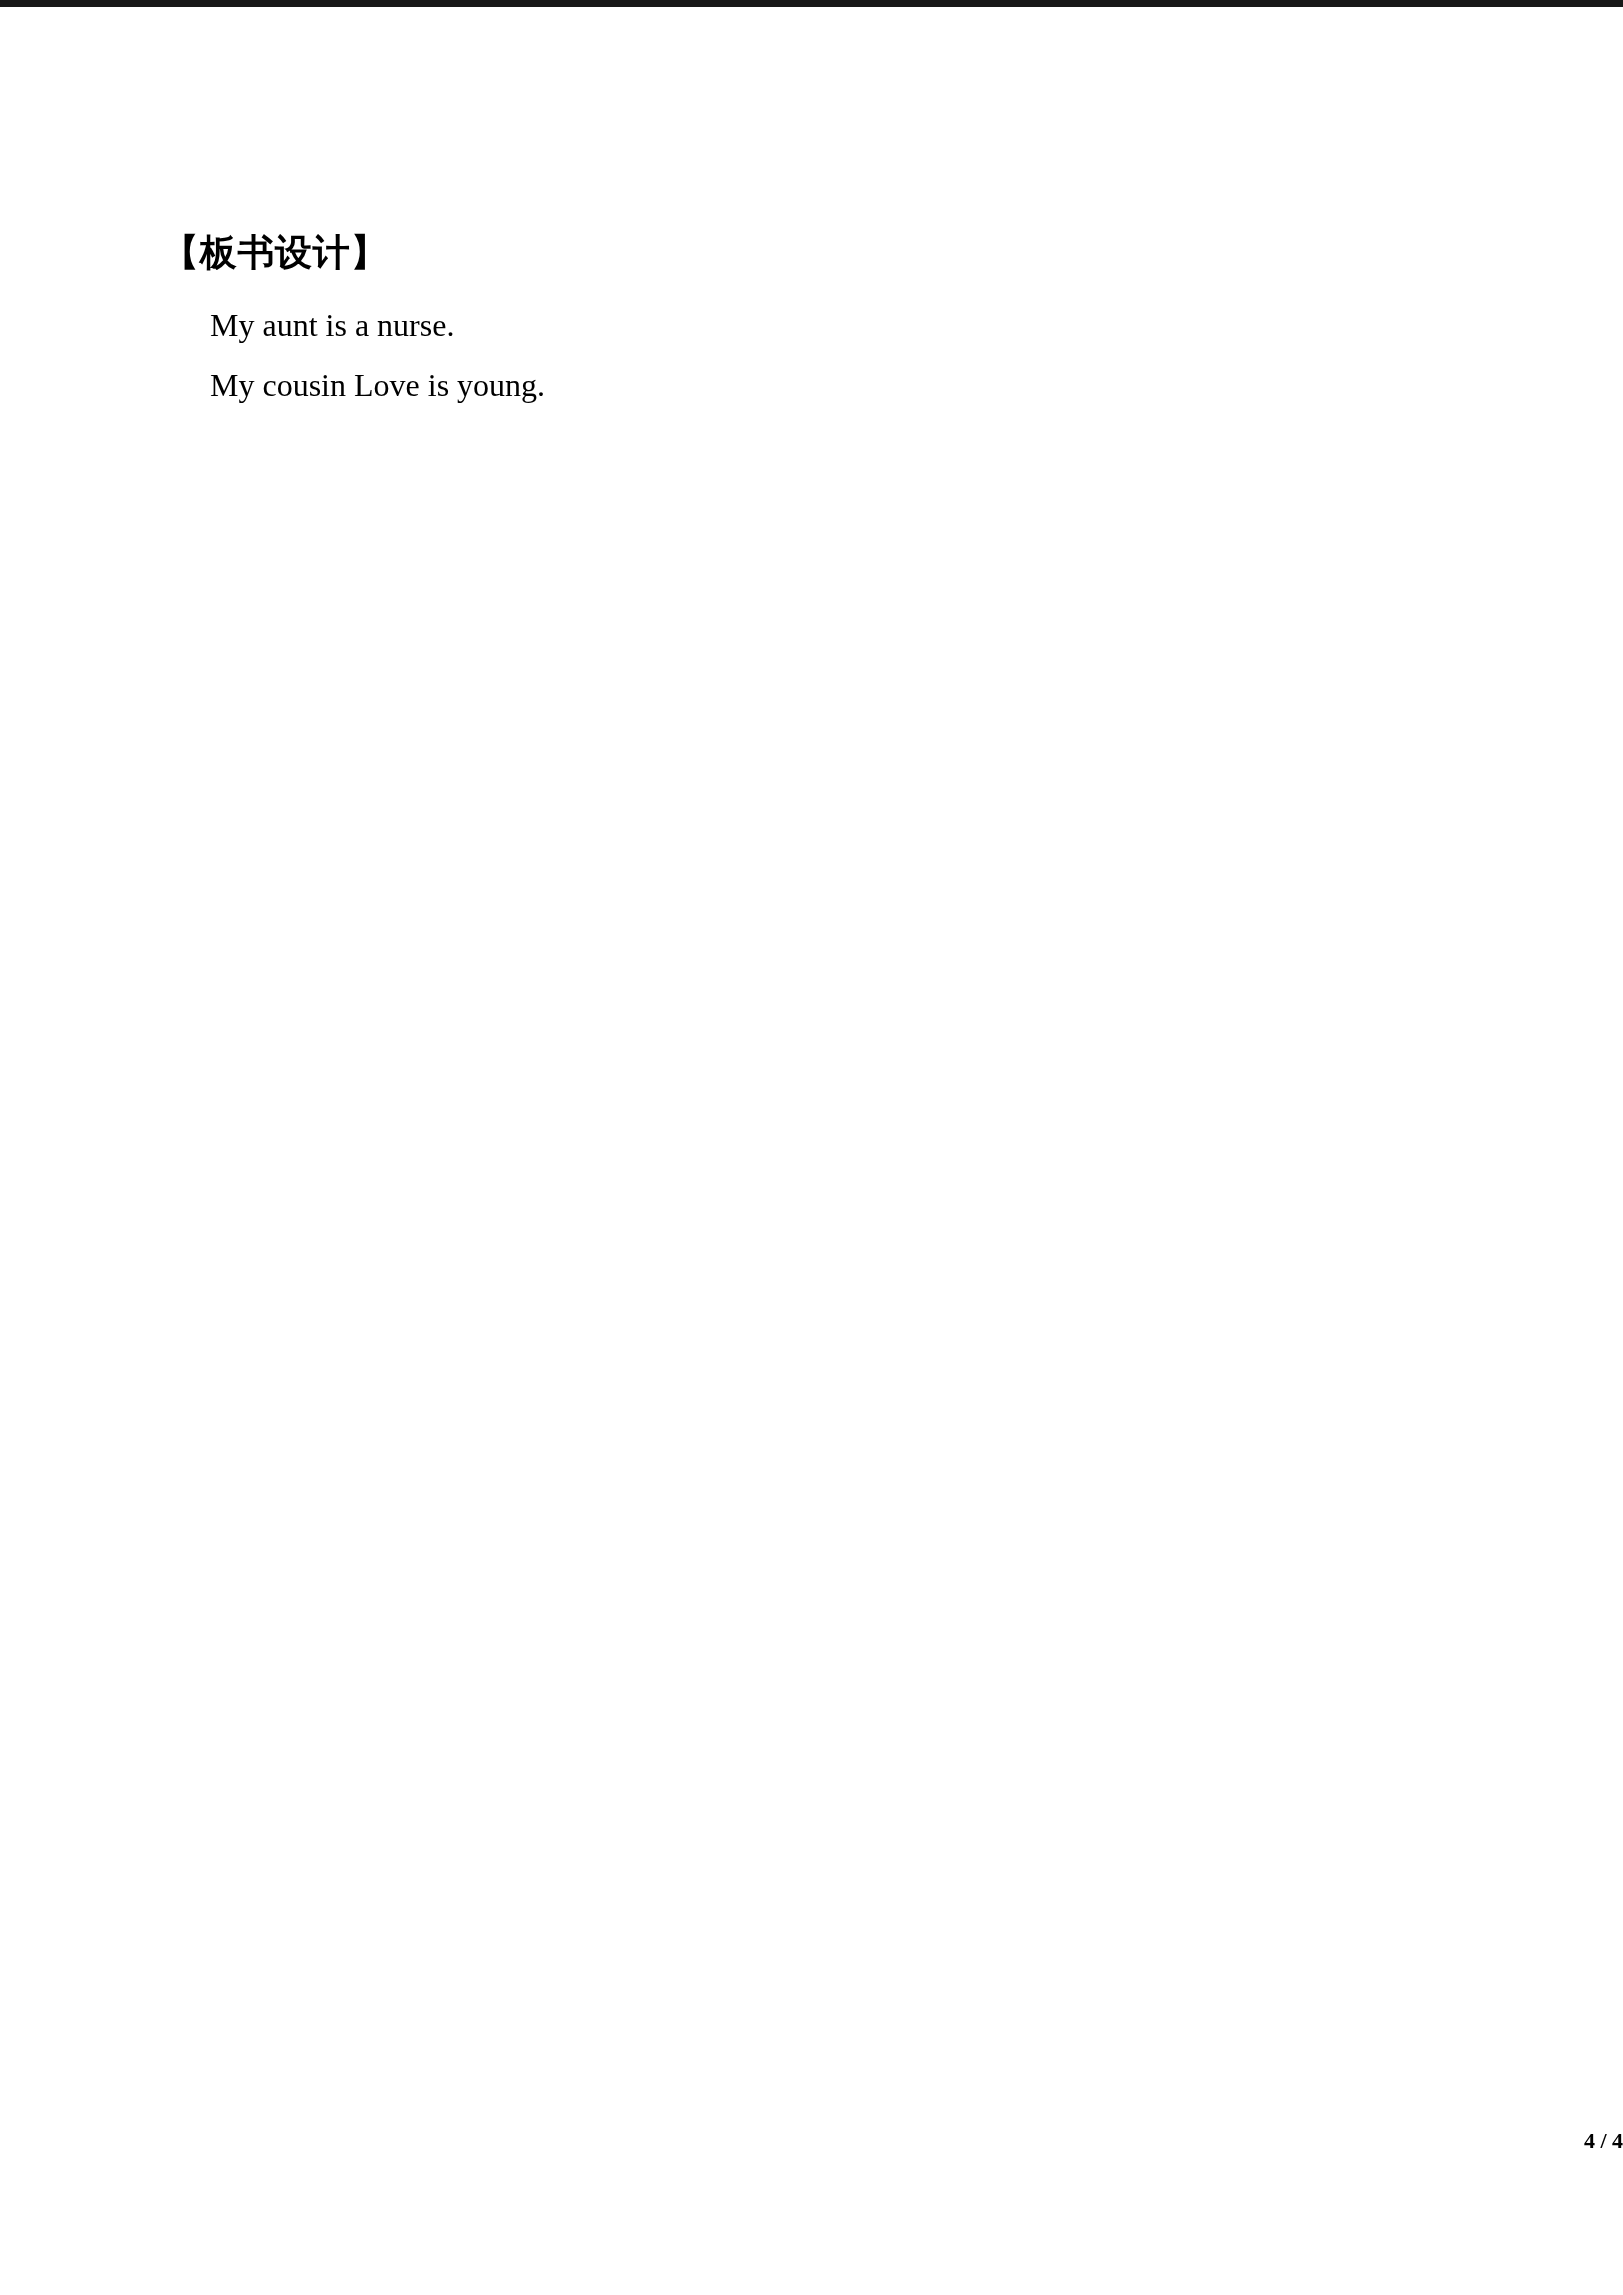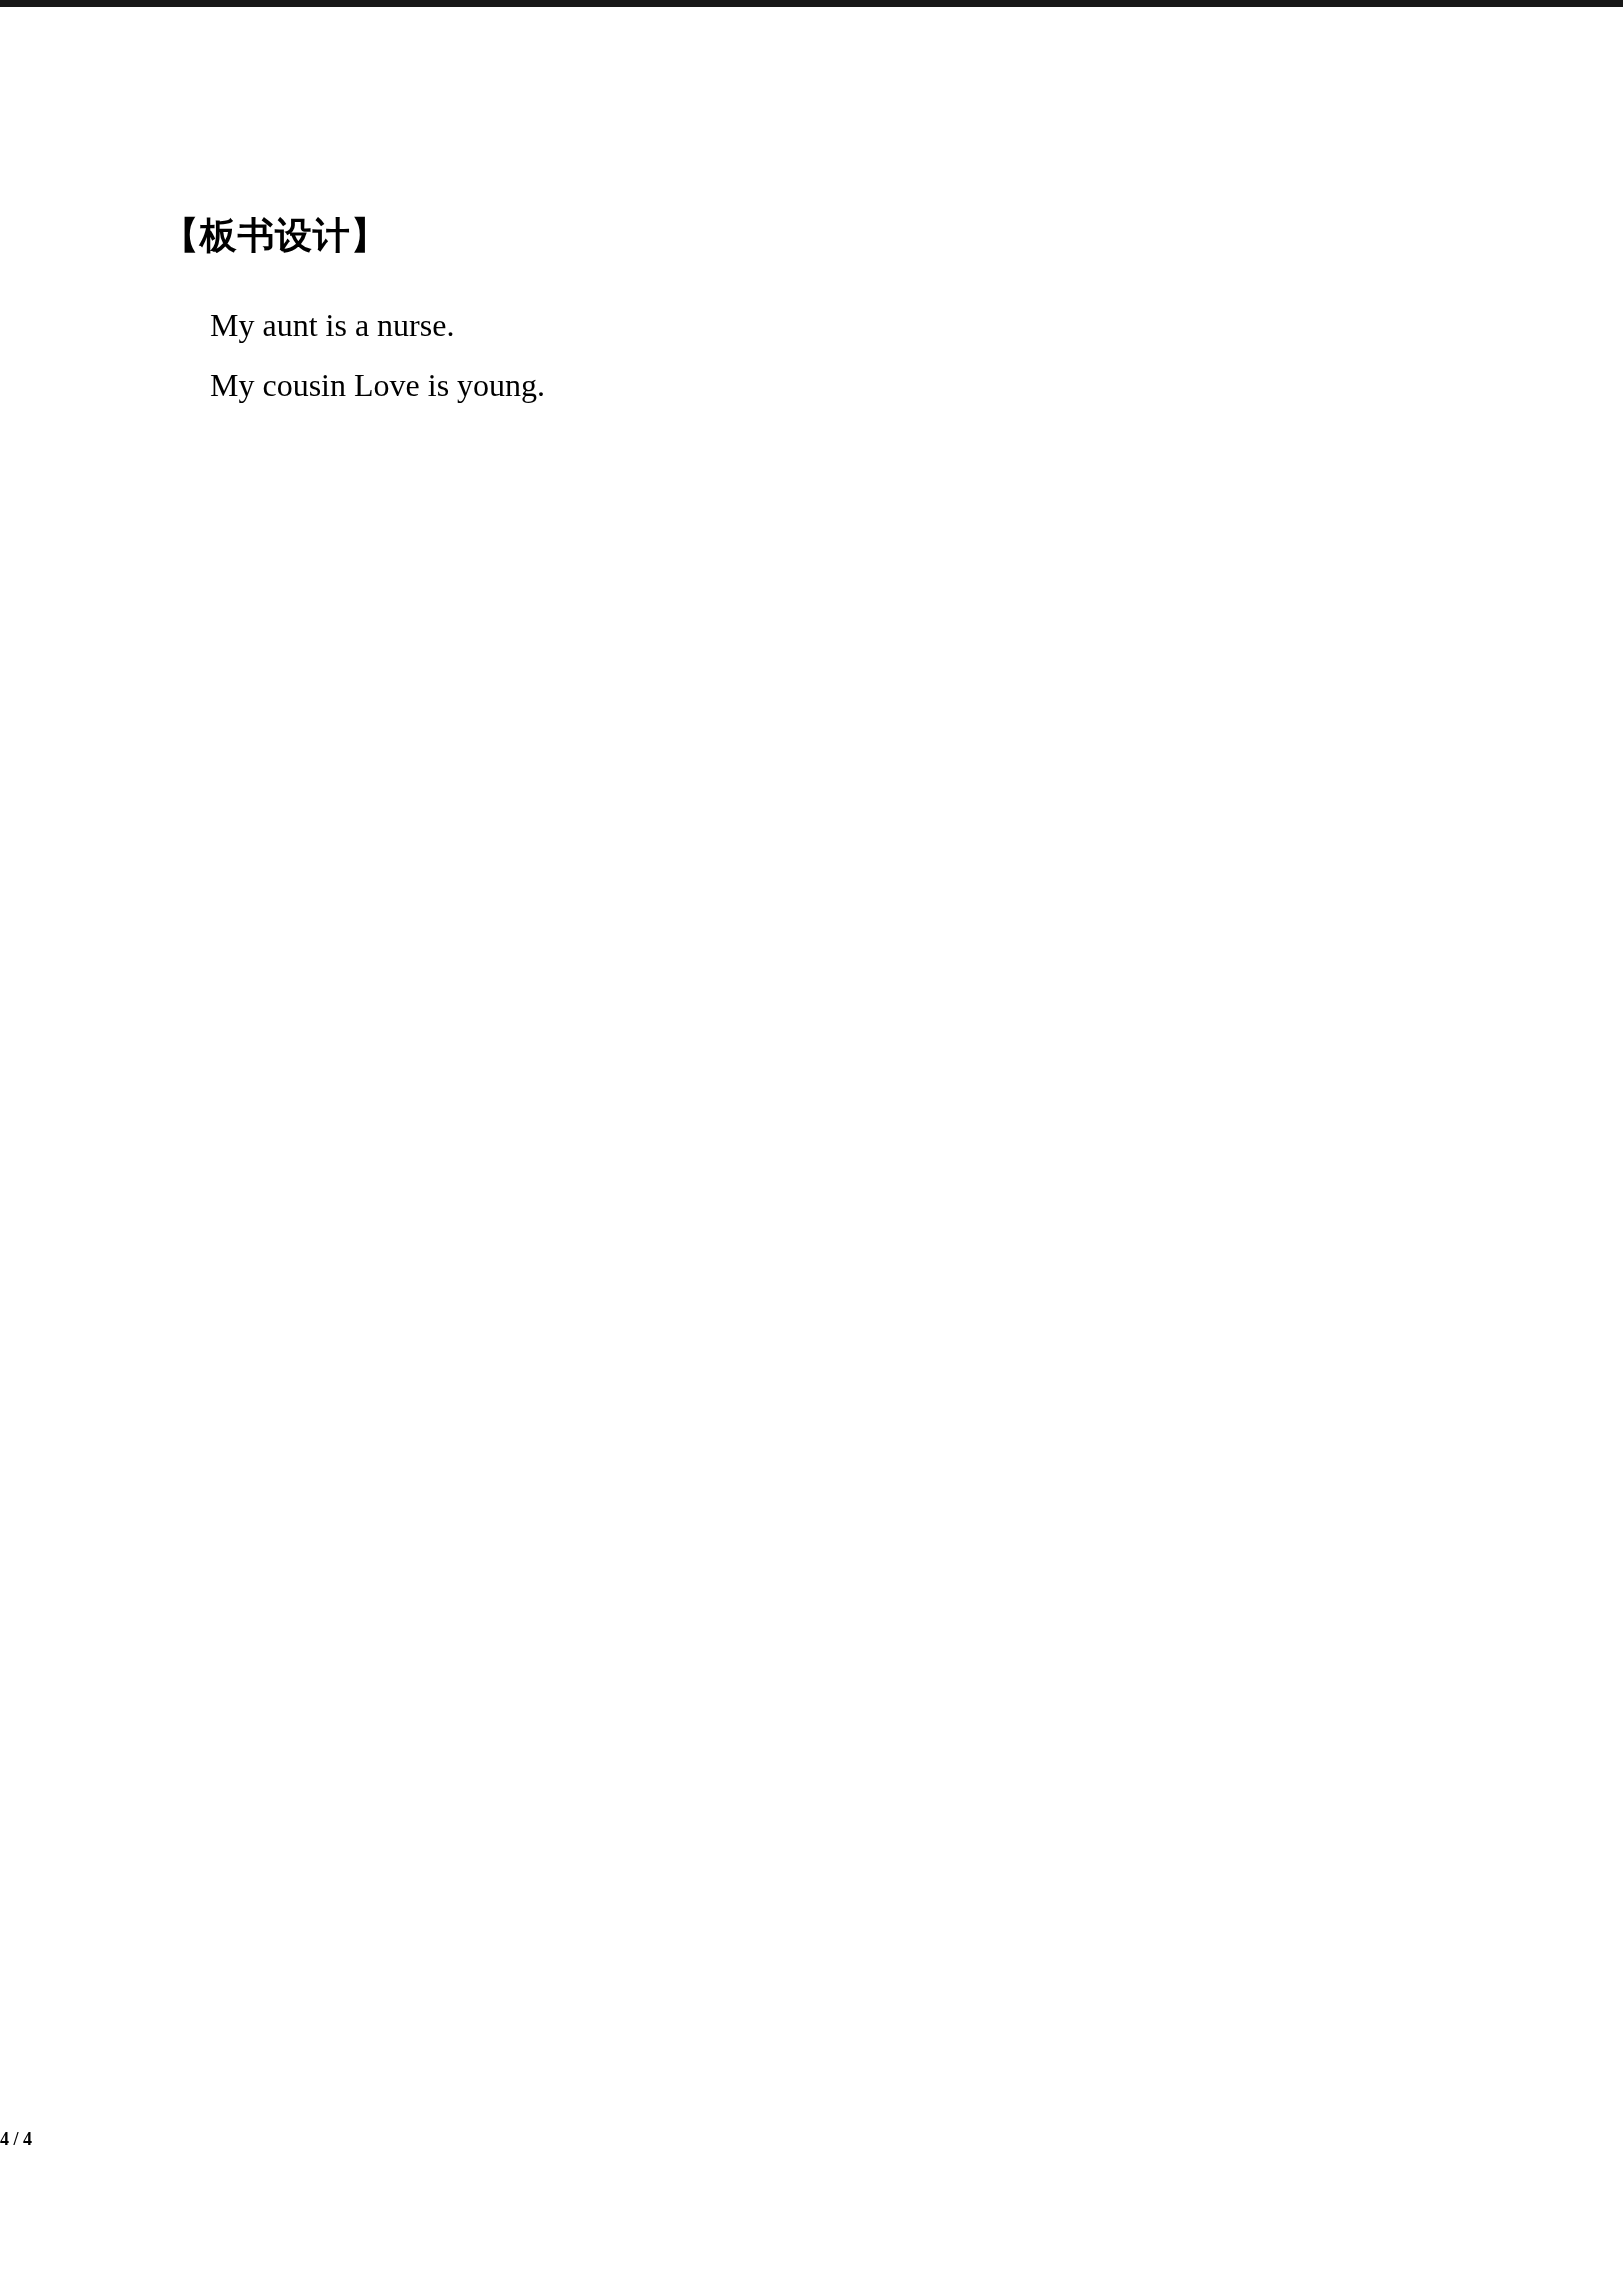--- a/index.html
+++ b/index.html
@@ -20,47 +20,46 @@
     position: absolute;
     top: 0;
     left: 0;
     width: 100%;
     height: 6.8px;
     background: #181818;
   }
   .heading {
     position: absolute;
     left: 162px;
-    top: 220px;
+    top: 234px;
     font-size: 37px;
     font-weight: bold;
     line-height: 1;
     letter-spacing: 0.7px;
     white-space: pre;
-    font-family: Liberation Mono, monospace;
   }
   .board-lines {
     position: absolute;
     left: 210px;
     top: 295px;
     width: 1227px;
   }
   .board-lines p {
     margin: 0;
     font-size: 32px;
     line-height: 60px;
     white-space: pre-wrap;
   }
   .footer {
     position: absolute;
     left: 0;
     top: 2130px;
     width: 100%;
-    text-align: left;
-    font-size: 18px;
+    text-align: right;
+    font-size: 22px;
     font-weight: bold;
     line-height: 1;
     white-space: pre;
   }
 </style>
 </head>
 <body>
 
 <div class="page">
 

